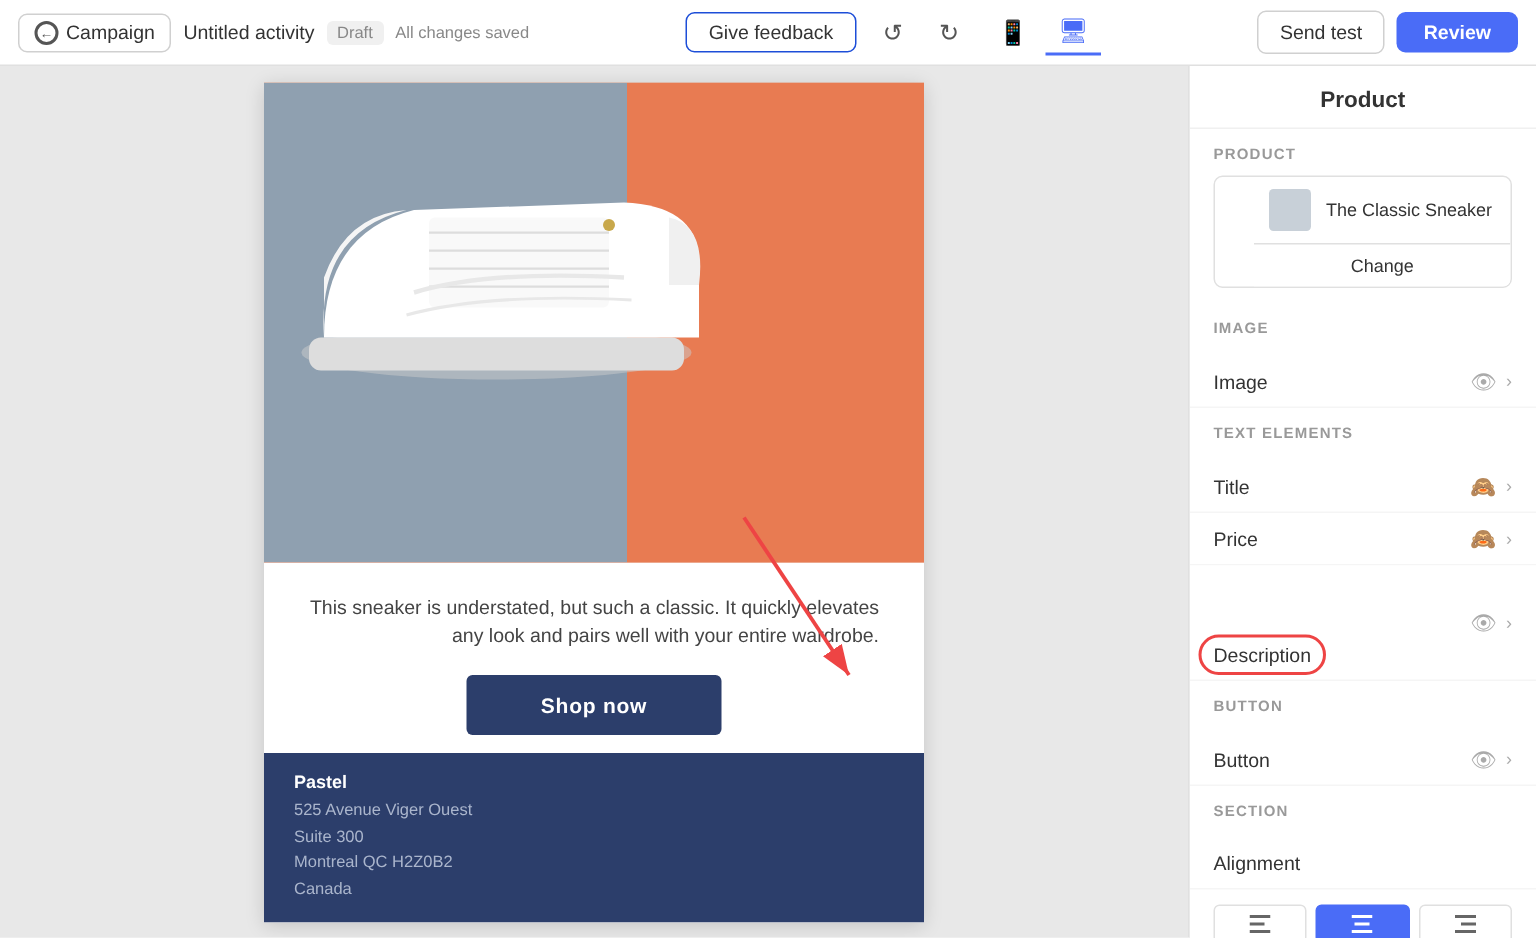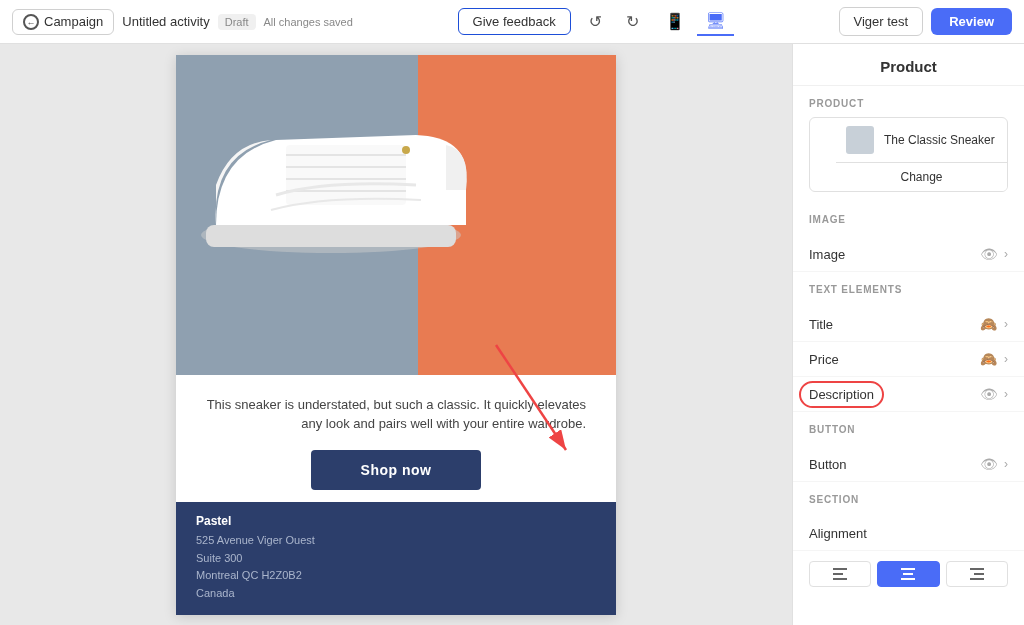--- a/index.html
+++ b/index.html
@@ -88,20 +88,21 @@
     .eye-icon { font-size: 14px; color: #aaa; cursor: pointer; }
     .eye-slash-icon { font-size: 14px; color: #ccc; cursor: pointer; }
     .chevron-icon { font-size: 12px; color: #aaa; }
 
     
     .panel-row.highlighted { background: #fff; }
     .panel-row.highlighted .panel-row-label { color: #333; }
     .description-circle {
       position: relative;
       display: inline-block;
+      margin-top: 43px;
     }
     .description-circle::before {
       content: '';
       position: absolute;
       top: -6px; left: -10px; right: -10px; bottom: -6px;
       border: 2px solid #e44; border-radius: 16px;
       pointer-events: none;
     }
 
     
@@ -137,21 +138,21 @@
   <div class="topbar-center">
     <button class="feedback-btn">Give feedback</button>
     <button class="icon-btn">↺</button>
     <button class="icon-btn">↻</button>
     <div class="device-icons">
       <button class="device-icon">📱</button>
       <button class="device-icon active">🖥</button>
     </div>
   </div>
   <div class="topbar-right">
-    <button class="send-test-btn">Viger test</button>
+    <button class="send-test-btn">Send test</button>
     <button class="review-btn">Review</button>
   </div>
 </div>
 
 <div class="main">
 
   <div class="canvas">
     <div class="canvas-wrapper">
       <div class="email-frame">
 

